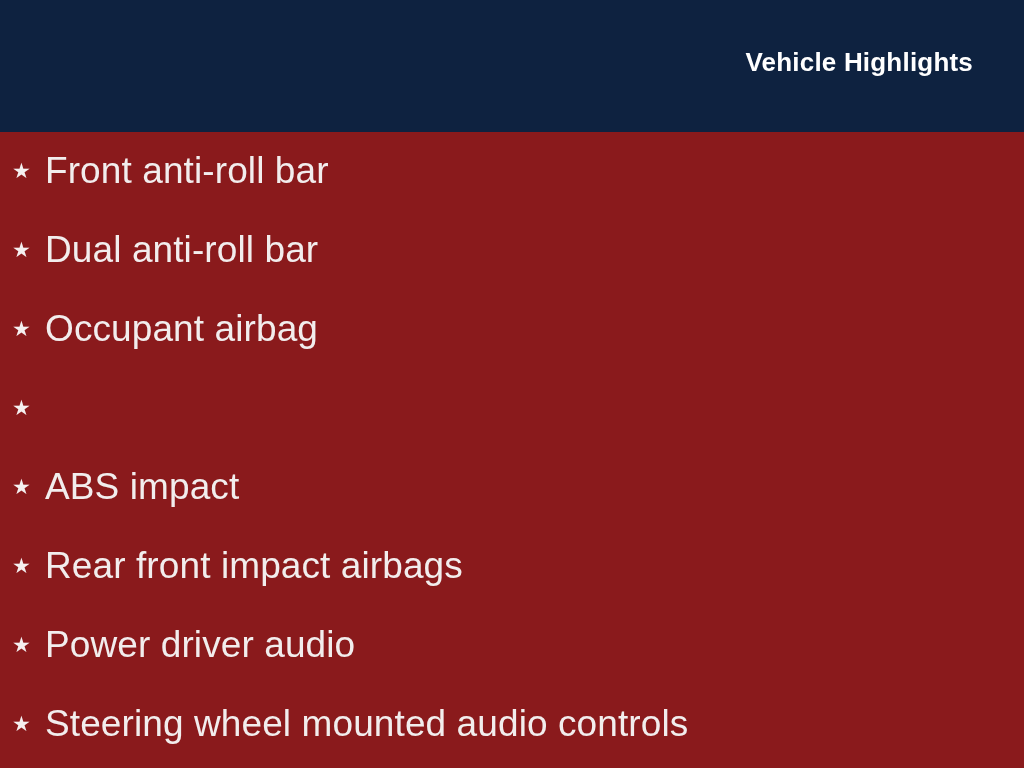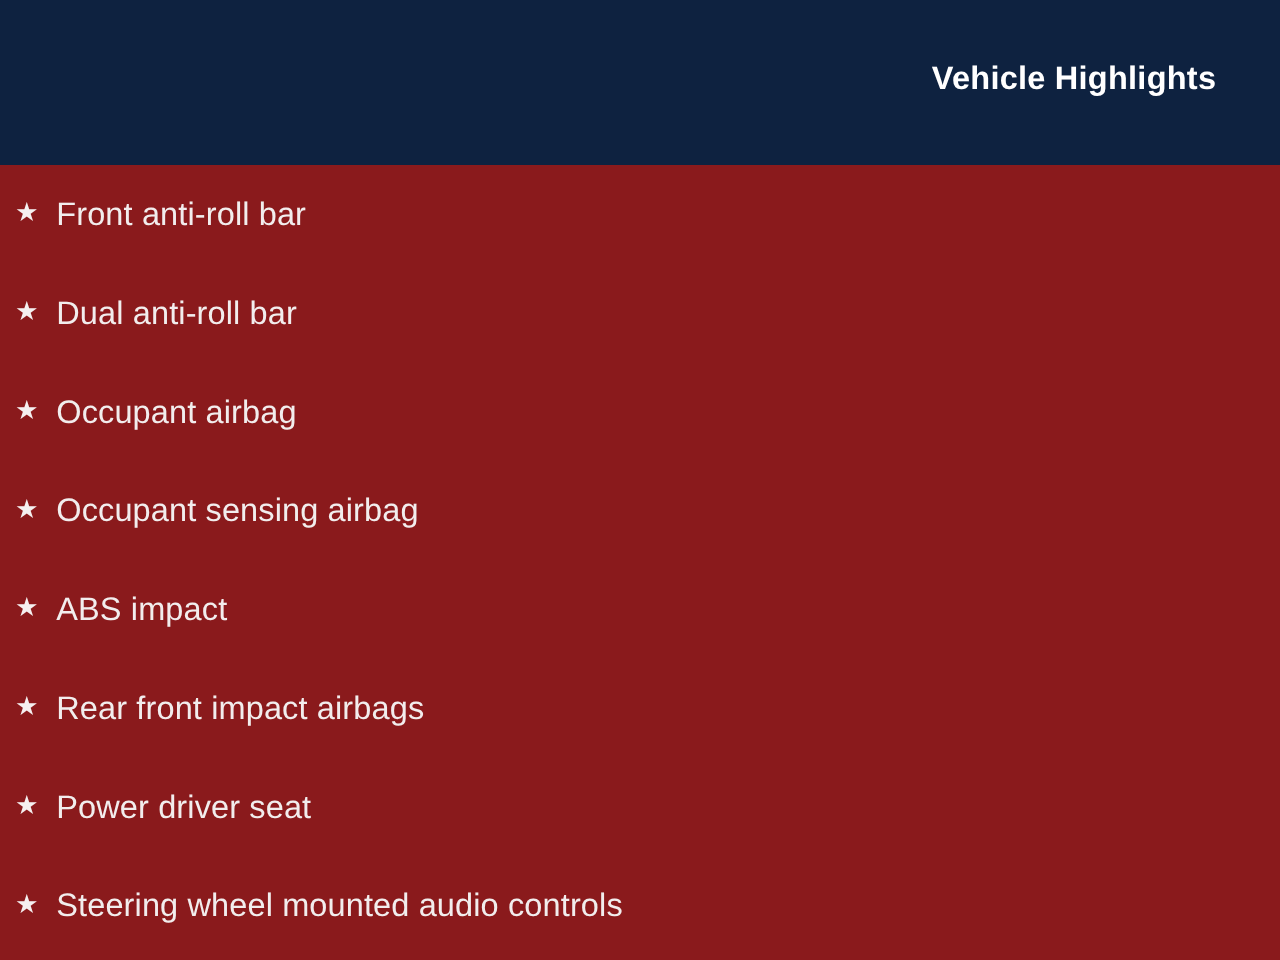--- a/index.html
+++ b/index.html
@@ -69,21 +69,21 @@
     width: 33px;
     font-size: 21px;
     line-height: 1;
     color: #f5f0f0;
     text-align: left;
     position: relative;
     top: -1px;
   }
   .bullet-text {
     flex: 0 1 auto;
-    font-size: 26px;
+    font-size: 37px;
     font-weight: normal;
     color: #f2eded;
     line-height: 1.1;
     white-space: nowrap;
     letter-spacing: 0.1px;
   }
 </style>
 </head>
 <body>
 
@@ -106,36 +106,35 @@
         <span class="bullet-text">Dual anti-roll bar</span>
       </li>
 
       <li class="bullet-item">
         <span class="bullet-star">★</span>
         <span class="bullet-text">Occupant airbag</span>
       </li>
 
       <li class="bullet-item">
         <span class="bullet-star">★</span>
-        <span class="bullet-text">Occupant sensing airbag</span>
       </li>
 
       <li class="bullet-item">
         <span class="bullet-star">★</span>
         <span class="bullet-text">ABS impact</span>
       </li>
 
       <li class="bullet-item">
         <span class="bullet-star">★</span>
         <span class="bullet-text">Rear front impact airbags</span>
       </li>
 
       <li class="bullet-item">
         <span class="bullet-star">★</span>
-        <span class="bullet-text">Power driver seat</span>
+        <span class="bullet-text">Power driver audio</span>
       </li>
 
       <li class="bullet-item">
         <span class="bullet-star">★</span>
         <span class="bullet-text">Steering wheel mounted audio controls</span>
       </li>
 
     </ul>
   </div>
 

